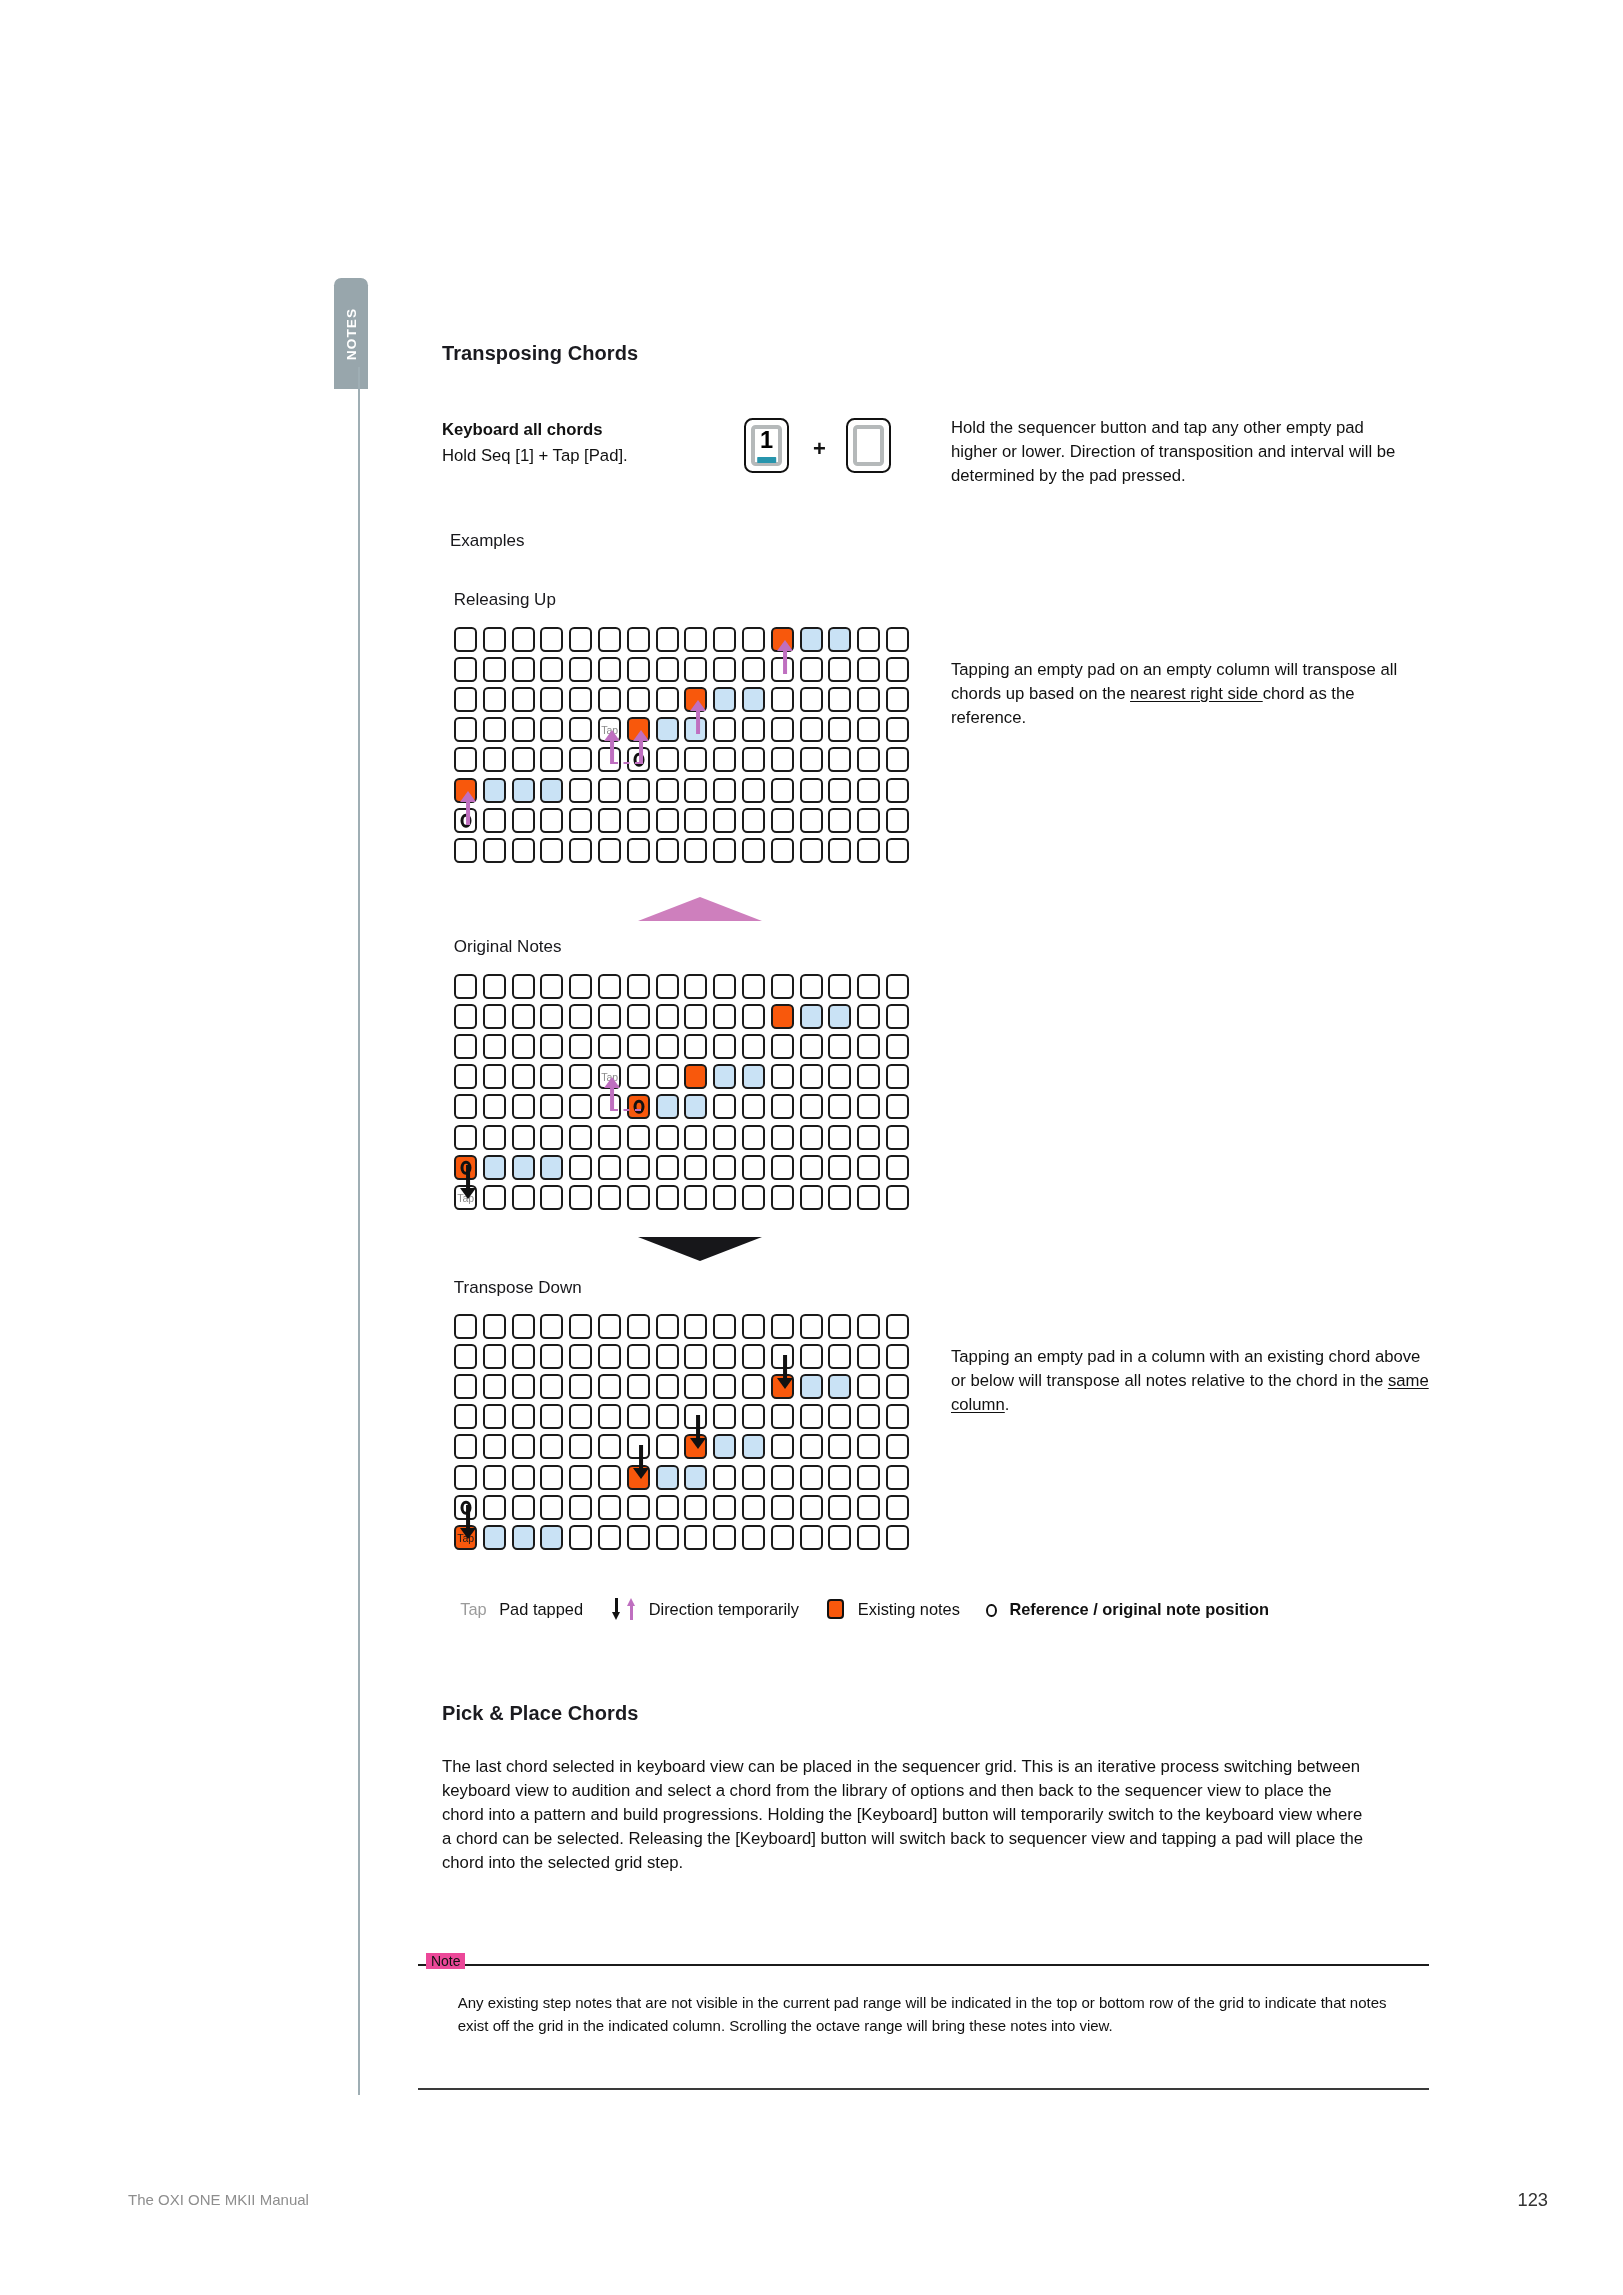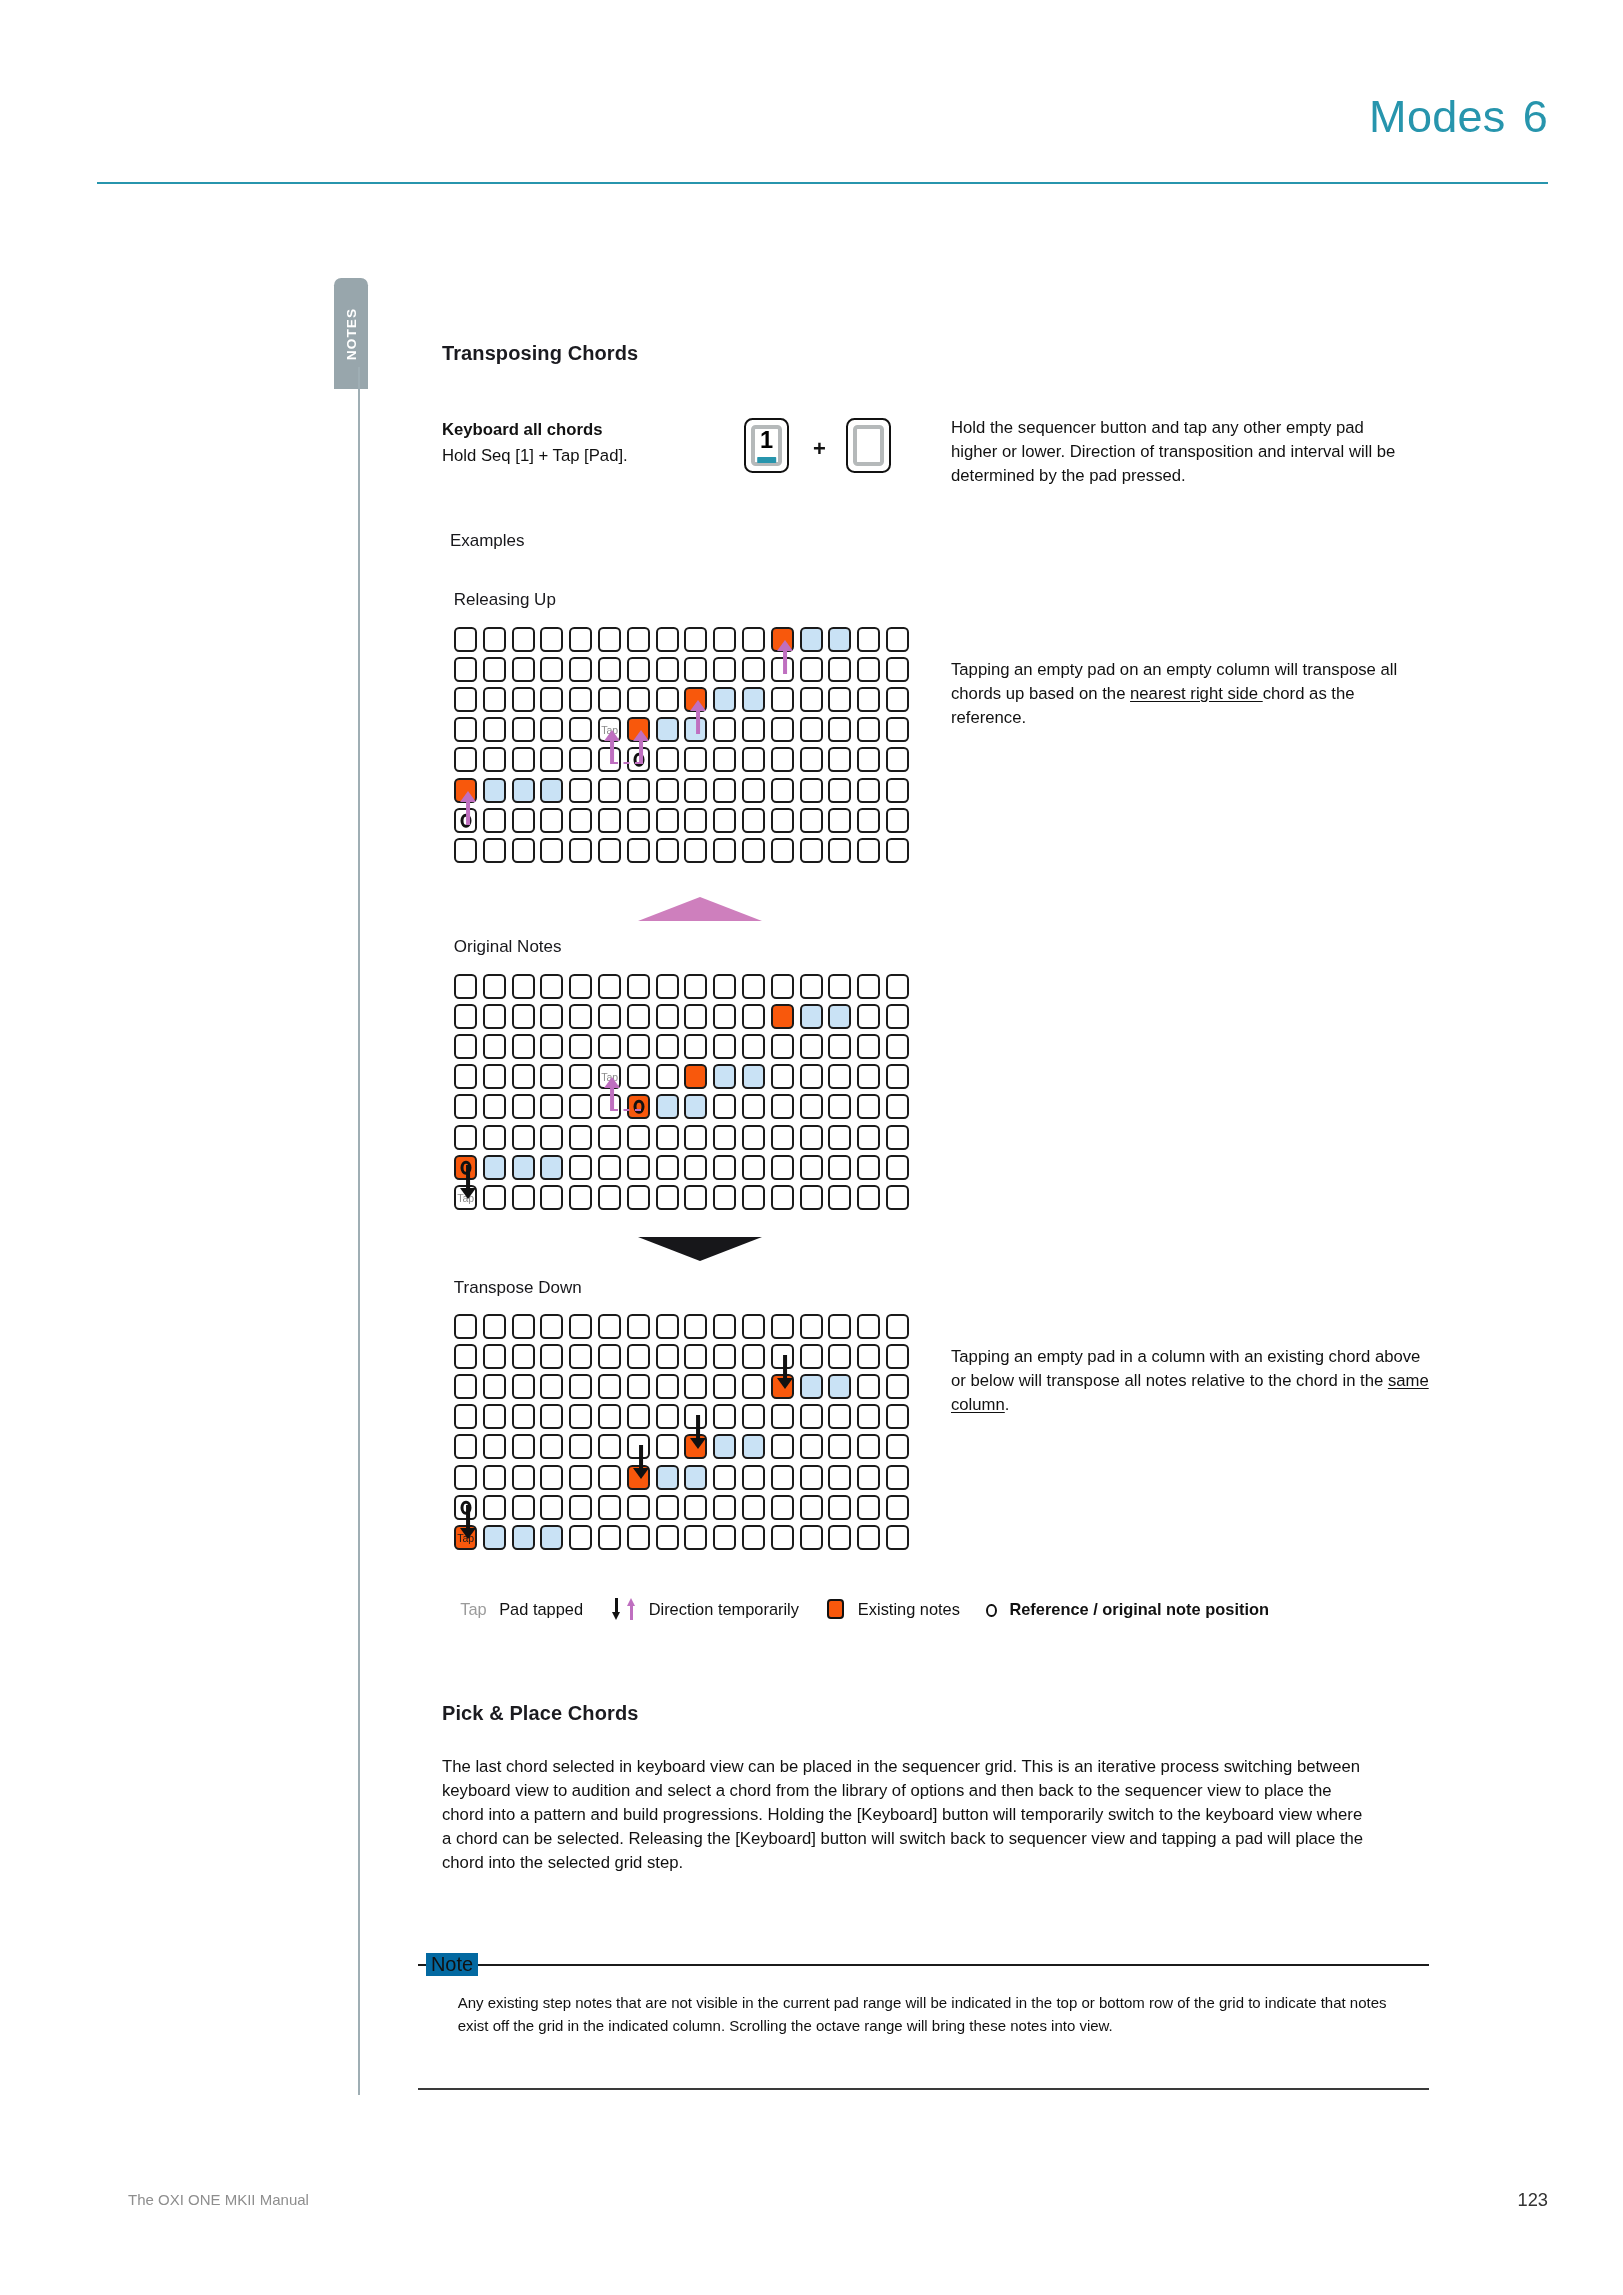--- a/index.html
+++ b/index.html
@@ -110,39 +110,33 @@
   .lg-updown .uar{left:15.7px;}
   .lg-updown .d .s{position:absolute;left:3.3px;top:0;width:3.3px;height:14.4px;background:#111;}
   .lg-updown .d .h{position:absolute;left:0;bottom:0;width:0;height:0;border-left:4.6px solid transparent;border-right:4.6px solid transparent;border-top:8.5px solid #111;}
   .lg-updown .uar .s{position:absolute;left:3.3px;bottom:0;width:3.3px;height:14.4px;background:#BF6FC0;}
   .lg-updown .uar .h{position:absolute;left:0;top:0;width:0;height:0;border-left:4.6px solid transparent;border-right:4.6px solid transparent;border-bottom:8.5px solid #BF6FC0;}
   .lg-sq{display:inline-block;width:17px;height:19.6px;background:#F8580C;border:2px solid #111;border-radius:3.9px;vertical-align:-3.9px;box-sizing:border-box;}
   .lg-circ{display:inline-block;width:10.5px;height:13px;border:2.6px solid #111;border-radius:50%;box-sizing:border-box;vertical-align:-2px;}
 
   
   .noterule{position:absolute;height:0;border-top:2px solid #1b1b1b;}
-  .notelabel{position:absolute;background:#0369a1;padding:0 4.6px;font-size:20px;color:#111;text-align:right;}
+  .notelabel{position:absolute;background:#ec4899;padding:0 4.6px;font-size:14px;color:#111;text-align:right;}
   .notebody{position:absolute;font-size:15px;line-height:23px;color:#111;}
   .bottomrule{position:absolute;height:0;border-top:2px solid #3a3a3a;}
 
   
   .footer-left{position:absolute;left:128px;top:2191px;font-size:15px;color:#8E8E8E;}
   .footer-right{position:absolute;right:75px;top:2189px;font-size:18.3px;color:#333;}
 </style>
 </head>
 <body>
 
 <div class="page">
 
-  <div class="header">
-    <div class="header-title">
-      <span>Modes</span><span class="hnum">6</span>
-    </div>
-    <div class="header-rule"></div>
-  </div>
 
   <div class="notes-tab">
     <span>NOTES</span>
   </div>
   <div class="vrule"></div>
 
   <div class="content">
 
     <h2 class="sec" style="top:342px;left:0;">Transposing Chords</h2>
 

